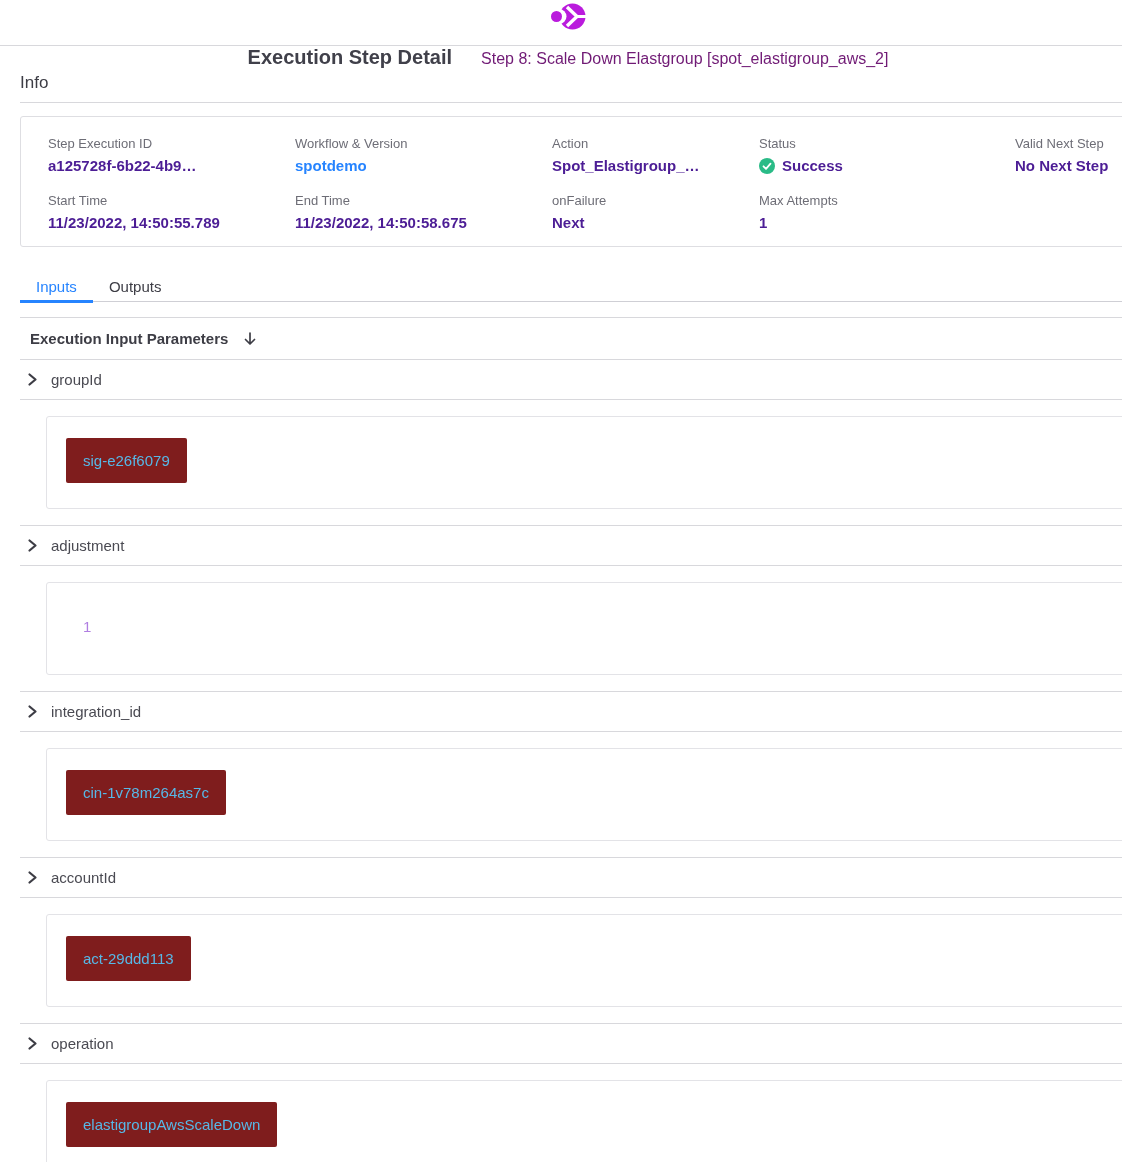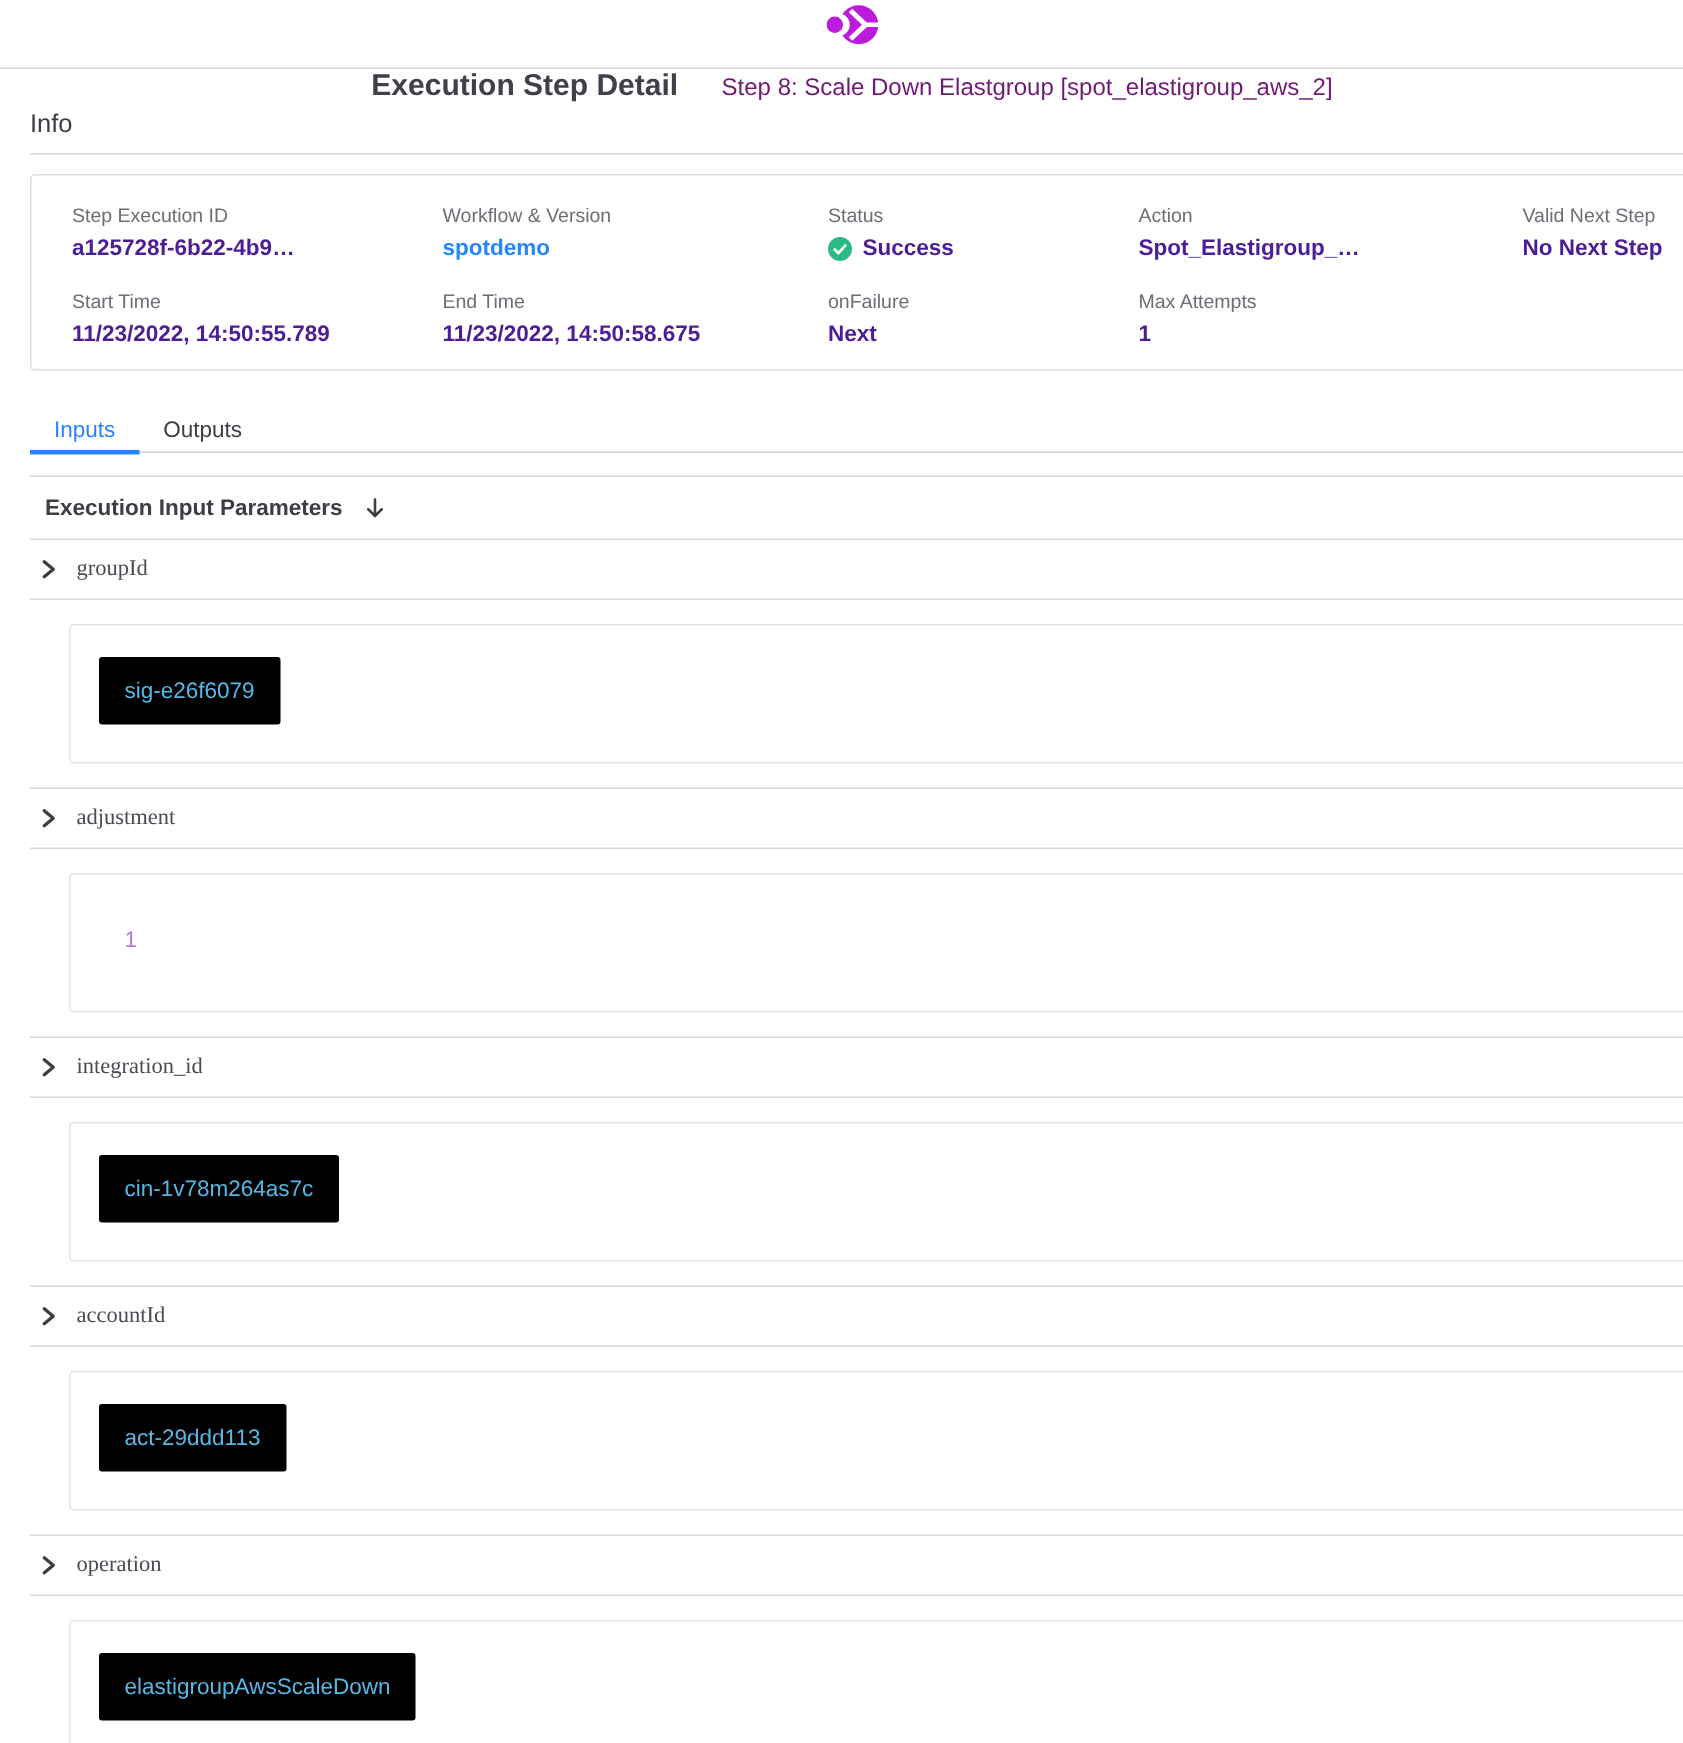--- a/index.html
+++ b/index.html
@@ -37,26 +37,26 @@
   .gap-line { height:16px; border-bottom:1px solid #d8d8dc; }
 
   .params-title-row { height:42px; display:flex; align-items:center; gap:14px;
     padding-left:10px; border-bottom:1px solid #d8d8dc; }
   .params-title { font-size:15px; font-weight:bold; color:#3d3d45; }
   .collapse-icon { width:16px; height:16px; cursor:pointer; }
 
   .param-header { height:40px; display:flex; align-items:center; gap:11px;
     padding-left:5px; border-bottom:1px solid #d8d8dc; cursor:pointer; }
   .chev { width:15px; height:15px; flex:0 0 auto; }
-  .param-name { font-size:15px; color:#4a4a52;font-family:Liberation Serif, serif; }
+  .param-name { font-size:15px; color:#4a4a52; }
   .param-body { padding:16px 0 16px 26px; border-bottom:1px solid #d8d8dc; }
   .value-box { height:93px; border:1px solid #e3e3e7; border-radius:3px;
     padding:21px 0 0 19px; margin-right:-3px; overflow:hidden; }
   .chip { display:inline-block; padding:14px 17px; font-size:15px;
-    border-radius:2px; background:#000000; color:#57b8e7; }
+    border-radius:2px; background:#7f1d1d; color:#57b8e7; }
   .chip.number { background:transparent; color:#b07ee1; }
 </style>
 </head>
 <body>
 
 <header class="app-header">
   <svg class="logo" viewBox="0 0 35 33">
     <circle cx="21.5" cy="16.5" r="13" fill="#ba1bdd"></circle>
     <circle cx="8" cy="16.5" r="7.5" fill="#ffffff"></circle>
     <circle cx="5.5" cy="16.5" r="5.5" fill="#ba1bdd"></circle>
@@ -82,36 +82,36 @@
   </div>
 
   <div class="field">
     <div class="field-label">Workflow &amp; Version</div>
     <div class="field-value link">
 
       <span class="value-text">spotdemo</span>
     </div>
   </div>
 
+  <div class="field">
+    <div class="field-label">Action</div>
+    <div class="field-value">
+
+      <span class="value-text">Spot_Elastigroup_…</span>
+    </div>
+  </div>
+
   <div class="field status">
     <div class="field-label">Status</div>
     <div class="field-value">
       <svg class="status-icon" viewBox="0 0 16 16">
         <circle cx="8" cy="8" r="8" fill="#2abb87"></circle>
         <path d="M4.5 8.3 L7 10.8 L11.5 5.7" stroke="#ffffff" stroke-width="1.8" fill="none" stroke-linecap="round" stroke-linejoin="round"></path>
       </svg>
       <span class="value-text">Success</span>
-    </div>
-  </div>
-
-  <div class="field">
-    <div class="field-label">Action</div>
-    <div class="field-value">
-
-      <span class="value-text">Spot_Elastigroup_…</span>
     </div>
   </div>
 
   <div class="field">
     <div class="field-label">Valid Next Step</div>
     <div class="field-value">
 
       <span class="value-text">No Next Step</span>
     </div>
   </div>

